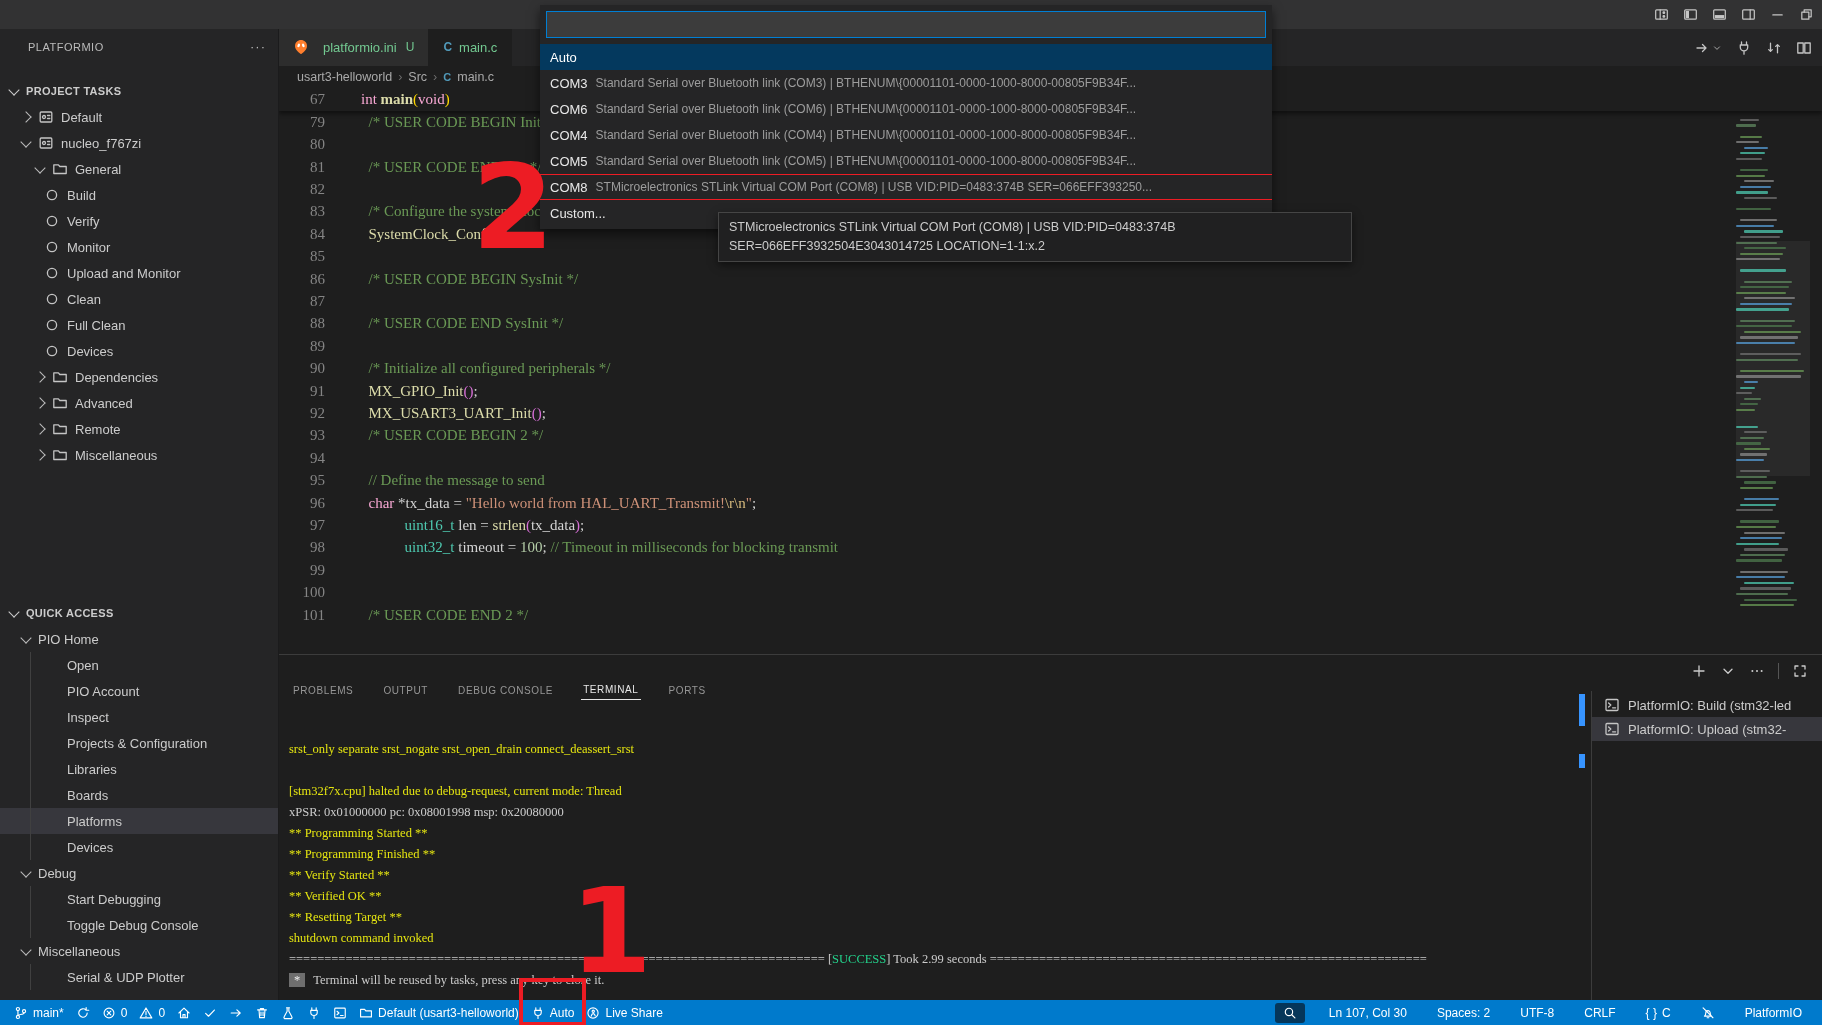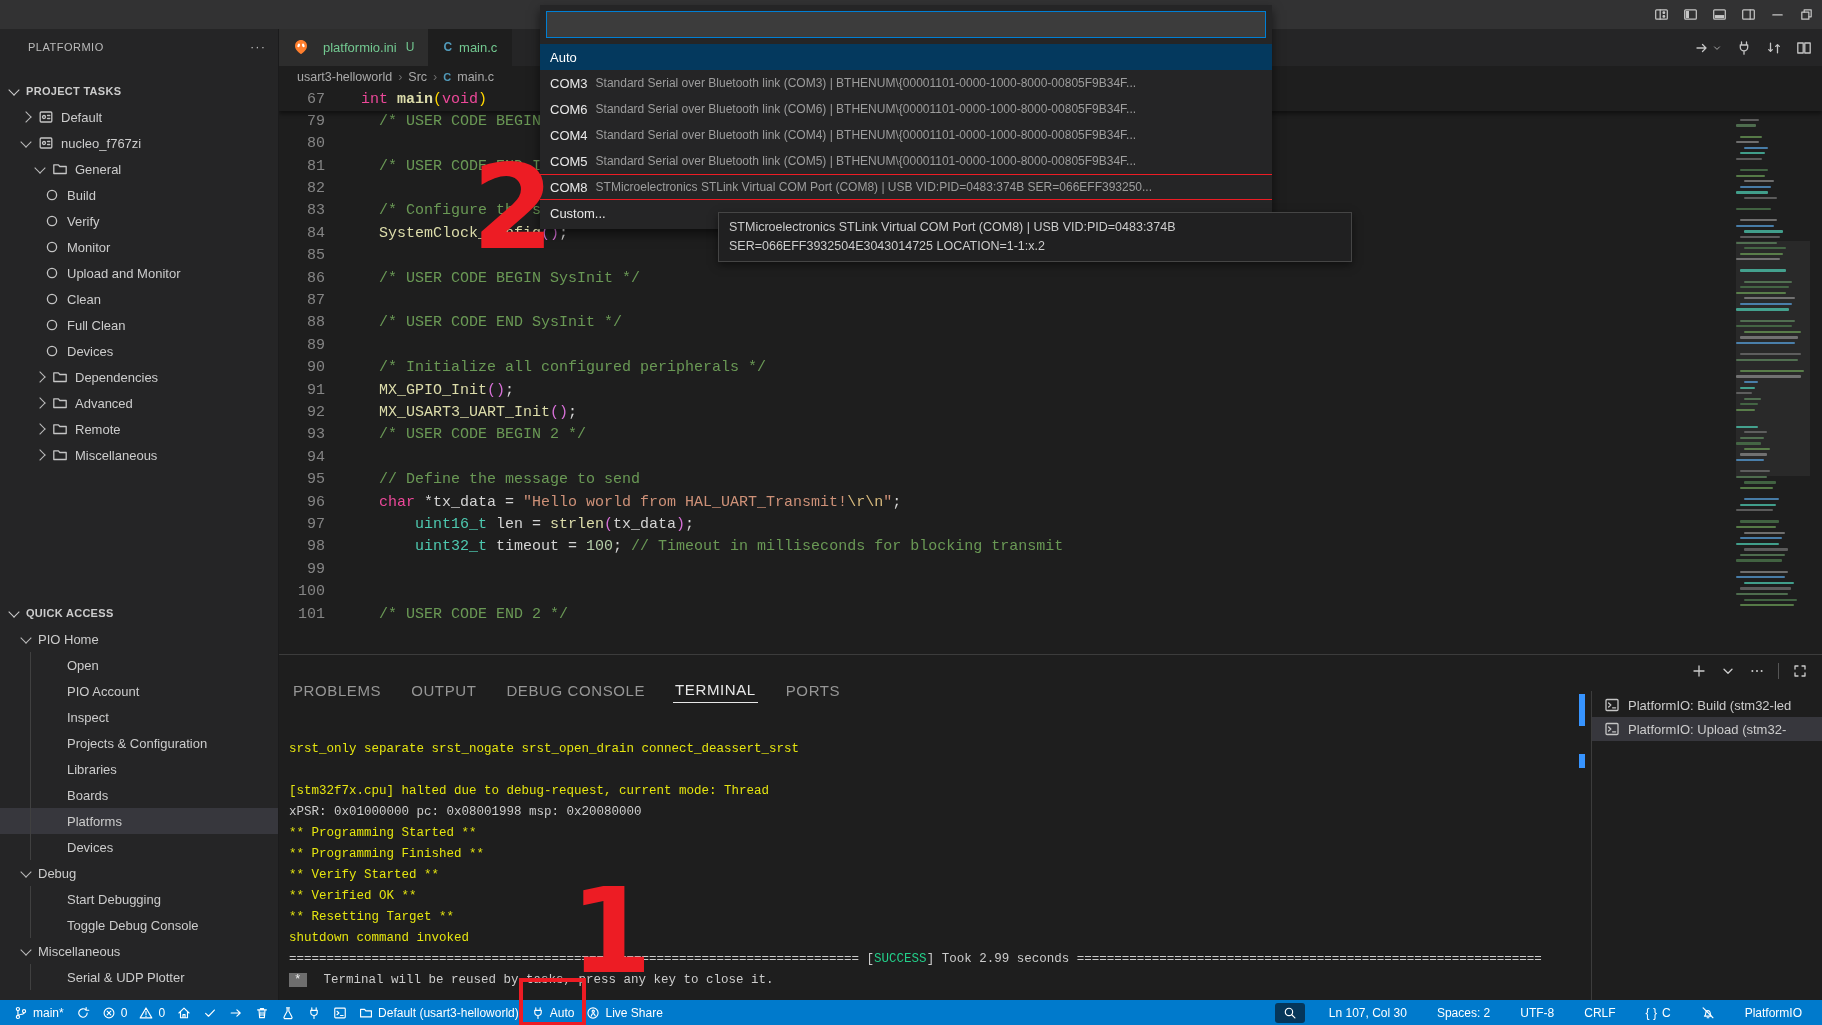--- a/index.html
+++ b/index.html
@@ -1,18 +1,18 @@
 <!DOCTYPE html>
 <html><head>
 <meta charset="utf-8">
 <style>
   html,body{margin:0;padding:0;background:#111;}
   #app{position:relative;width:1822px;height:1025px;background:#1e1e1e;overflow:hidden;
        font-family:"Liberation Sans","DejaVu Sans",sans-serif;color:#cccccc;-webkit-font-smoothing:antialiased;}
-  .mono{font-family:Liberation Mono, monospace;}
+  .mono{font-family:Liberation Serif, serif;}
 
   
   #titlebar{position:absolute;left:0;top:0;width:100%;height:29px;background:#323233;display:flex;align-items:center;}
   .menu-item{padding:0 9px;font-size:13px;color:#cccccc;line-height:29px;cursor:default;}
   #titlebar-right{position:absolute;right:8px;top:0;height:29px;display:flex;align-items:center;gap:14px;color:#c5c5c5;}
   .tb-ic{width:15px;height:15px;display:inline-flex;}
   .tb-ic svg{width:100%;height:100%;}
 
   
   #main{position:absolute;left:0;top:29px;width:1822px;height:971px;display:flex;}
@@ -51,33 +51,33 @@
   #breadcrumb{height:22px;display:flex;align-items:center;padding-left:18px;font-size:12.5px;color:#a9a9a9;gap:6px;background:#1e1e1e;}
   #breadcrumb .bsep{color:#6e6e6e;}
   #breadcrumb .ci{font-size:11px;}
 
   
   #code-area{position:relative;height:567px;background:#1e1e1e;overflow:hidden;}
   .cl{display:flex;height:22.4px;line-height:22.4px;font-size:15px;white-space:pre;}
   .cl .ln{width:46px;text-align:right;padding-right:14px;color:#858585;flex:none;}
   .cl .ct{padding-left:22px;}
   #sticky{height:23px;line-height:23px;background:#1e1e1e;box-shadow:0 3px 4px rgba(0,0,0,.45);position:relative;z-index:5;}
-  .tk-pl{color:#d4d4d4;} .tk-cm{color:#6A9955;} .tk-kw{color:#ec4899;} .tk-ty{color:#4EC9B0;margin-left:36px;}
+  .tk-pl{color:#d4d4d4;} .tk-cm{color:#6A9955;} .tk-kw{color:#f9a8d4;} .tk-ty{color:#4EC9B0;margin-left:36px;}
   .tk-fn{color:#DCDCAA;} .tk-mn{color:#DCDCAA;font-weight:bold;} .tk-st{color:#CE9178;}
   .tk-esc{color:#D7BA7D;} .tk-nm{color:#B5CEA8;} .tk-pg{color:#FFD700;} .tk-pk{color:#D670D6;}
 
   #minimap{position:absolute;right:12px;top:3px;width:74px;height:545px;}
   .mm-bar{height:2.2px;margin-bottom:3.4px;border-radius:1px;opacity:.75;}
   #mm-slider{position:absolute;left:0;top:150px;width:100%;height:235px;background:rgba(121,121,121,.12);}
   #ov-ruler{position:absolute;right:0;top:0;width:12px;height:100%;}
 
   
   #panel{height:345px;border-top:1px solid #3c3c3c;position:relative;background:#1e1e1e;}
   #panel-tabs{height:36px;display:flex;align-items:center;padding-left:12px;gap:26px;}
-  .ptab{font-size:15px;letter-spacing:.6px;color:#969696;padding:4px 2px;cursor:pointer;margin-top:34px;}
+  .ptab{font-size:10px;letter-spacing:.6px;color:#969696;padding:4px 2px;cursor:pointer;margin-top:34px;}
   .ptab.active{color:#e7e7e7;border-bottom:1px solid #e7e7e7;}
   #panel-actions{position:absolute;right:14px;top:8px;display:flex;align-items:center;gap:13px;color:#cccccc;}
   .pa-ic{width:16px;height:16px;display:inline-flex;align-items:center;justify-content:center;}
   .pa-ic svg{width:100%;height:100%;}
   .pa-div{width:1px;height:16px;background:#555;}
   #panel-body{position:relative;height:309px;}
   #terminal{position:absolute;left:10px;top:48px;width:1300px;font-size:12.5px;line-height:21px;white-space:pre;overflow:hidden;}
   .tl-y{color:#e5e510;} .tl-w{color:#cccccc;} .tl-g{color:#23d18b;}
   .tl-badge{background:#6e6e6e;color:#f0f0f0;padding:0 5px;margin-right:2px;}
   #term-splitter{position:absolute;left:1312px;top:0;bottom:0;width:1px;background:#3c3c3c;}

